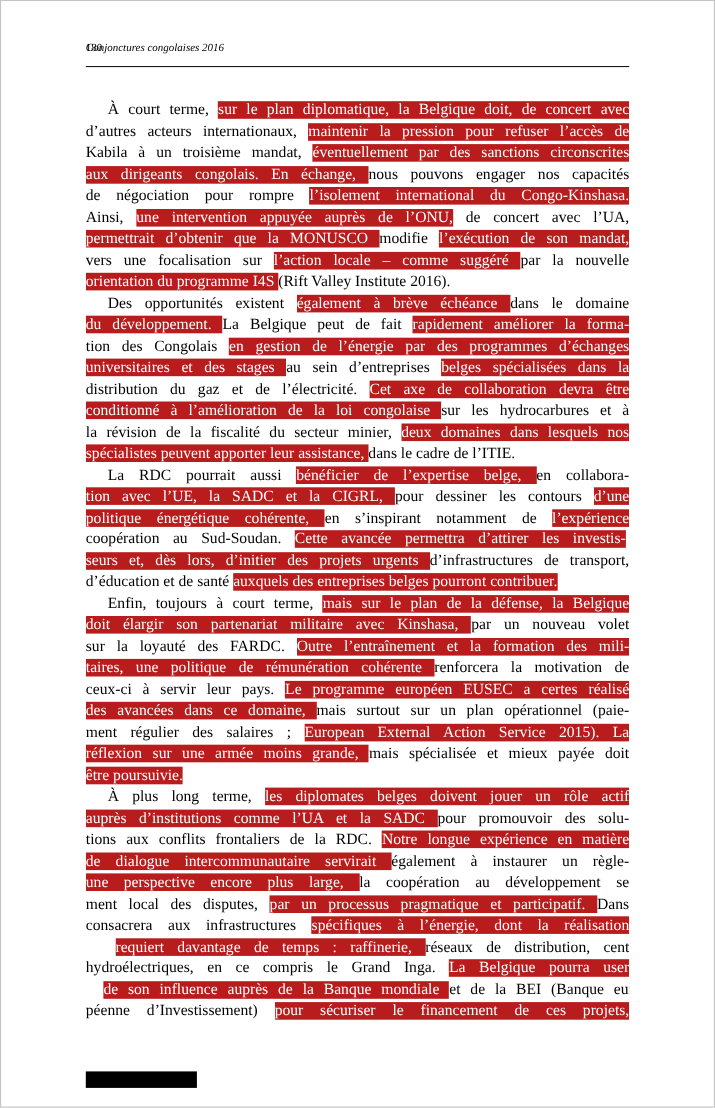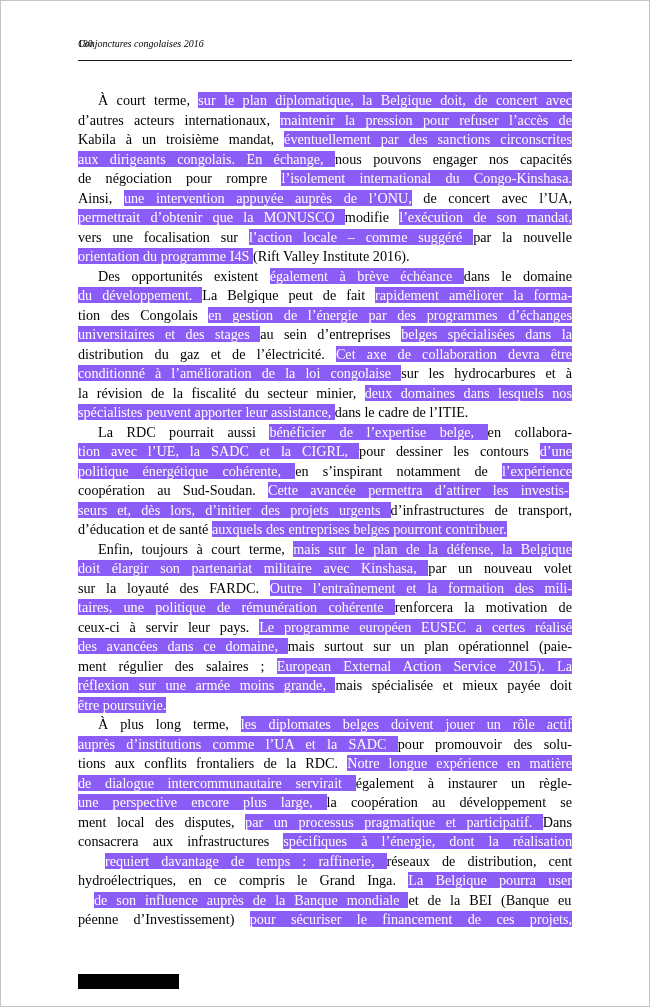--- a/index.html
+++ b/index.html
@@ -51,21 +51,21 @@
   }
   .line {
     white-space: nowrap;
     height: 19.5px;
     overflow: hidden;
   }
   .line.indent {
     text-indent: 20px;
   }
   .hl {
-    background: #8b5cf6;
+    background: #b91c1c;
     color: #ffffff;
   }
   .plain {
     background: transparent;
     color: #000000;
   }
   .bottom-bar {
     position: absolute;
     left: 78px;
     top: 974px;
@@ -94,21 +94,21 @@
         <div class="line" style="word-spacing: 8.07px;"><span class="plain">Ainsi, </span><span class="hl">une intervention appuyée auprès de l’ONU,</span><span class="plain"> de concert avec l’UA,</span></div>
         <div class="line" style="word-spacing: 6.64px;"><span class="hl">permettrait d’obtenir que la MONUSCO </span><span class="plain">modifie </span><span class="hl">l’exécution de son mandat,</span></div>
         <div class="line" style="word-spacing: 7.27px;"><span class="plain">vers une focalisation sur </span><span class="hl">l’action locale – comme suggéré </span><span class="plain">par la nouvelle</span></div>
         <div class="line endline"><span class="hl">orientation du programme I4S </span><span class="plain">(Rift Valley Institute 2016).</span></div>
       </div>
       <div class="para">
         <div class="line indent" style="word-spacing: 7.97px; font-family: Liberation Serif, serif;"><span class="plain">Des opportunités existent </span><span class="hl">également à brève échéance </span><span class="plain">dans le domaine</span></div>
         <div class="line" style="word-spacing: 6.42px;"><span class="hl">du développement. </span><span class="plain">La Belgique peut de fait </span><span class="hl">rapidement améliorer la forma-</span></div>
         <div class="line" style="word-spacing: 7.03px;"><span class="plain">tion des Congolais </span><span class="hl">en gestion de l’énergie par des programmes d’échanges</span></div>
         <div class="line" style="word-spacing: 6.93px;"><span class="hl">universitaires et des stages </span><span class="plain">au sein d’entreprises </span><span class="hl">belges spécialisées dans la</span></div>
-        <div class="line" style="word-spacing: 7.59px; text-align: right;"><span class="plain">distribution du gaz et de l’électricité. </span><span class="hl">Cet axe de collaboration devra être</span></div>
+        <div class="line" style="word-spacing: 7.59px;"><span class="plain">distribution du gaz et de l’électricité. </span><span class="hl">Cet axe de collaboration devra être</span></div>
         <div class="line" style="word-spacing: 6.48px;"><span class="hl">conditionné à l’amélioration de la loi congolaise </span><span class="plain">sur les hydrocarbures et à</span></div>
         <div class="line" style="word-spacing: 4.93px;"><span class="plain">la révision de la fiscalité du secteur minier, </span><span class="hl">deux domaines dans lesquels nos</span></div>
         <div class="line endline"><span class="hl">spécialistes peuvent apporter leur assistance, </span><span class="plain">dans le cadre de l’ITIE.</span></div>
       </div>
       <div class="para">
         <div class="line indent" style="word-spacing: 9.94px;"><span class="plain">La RDC pourrait aussi </span><span class="hl">bénéficier de l’expertise belge, </span><span class="plain">en collabora-</span></div>
         <div class="line" style="word-spacing: 7.35px;"><span class="hl">tion avec l’UE, la SADC et la CIGRL, </span><span class="plain">pour dessiner les contours </span><span class="hl">d’une</span></div>
         <div class="line" style="word-spacing: 10.5px;"><span class="hl">politique énergétique cohérente, </span><span class="plain">en s’inspirant notamment de </span><span class="hl">l’expérience</span></div>
         <div class="line" style="word-spacing: 8.71px;"><span class="plain">coopération au Sud-Soudan. </span><span class="hl">Cette avancée permettra d’attirer les investis-</span></div>
         <div class="line" style="word-spacing: 6.6px;"><span class="hl">seurs et, dès lors, d’initier des projets urgents </span><span class="plain">d’infrastructures de transport,</span></div>

